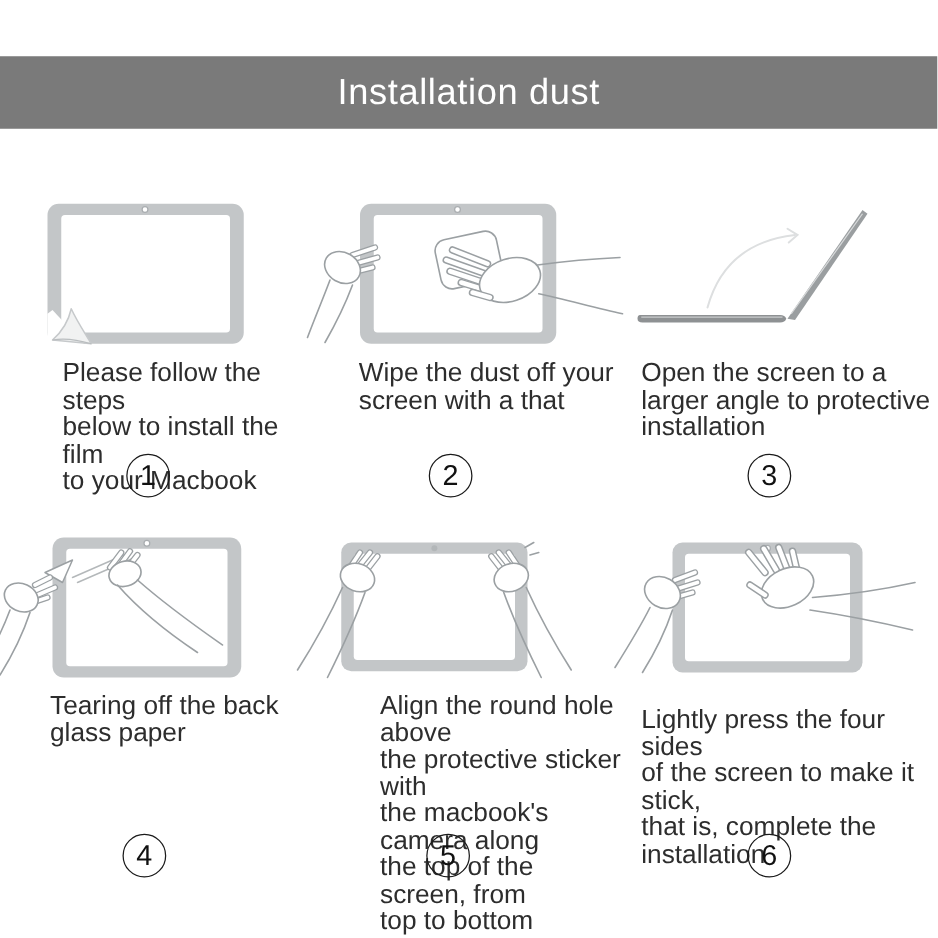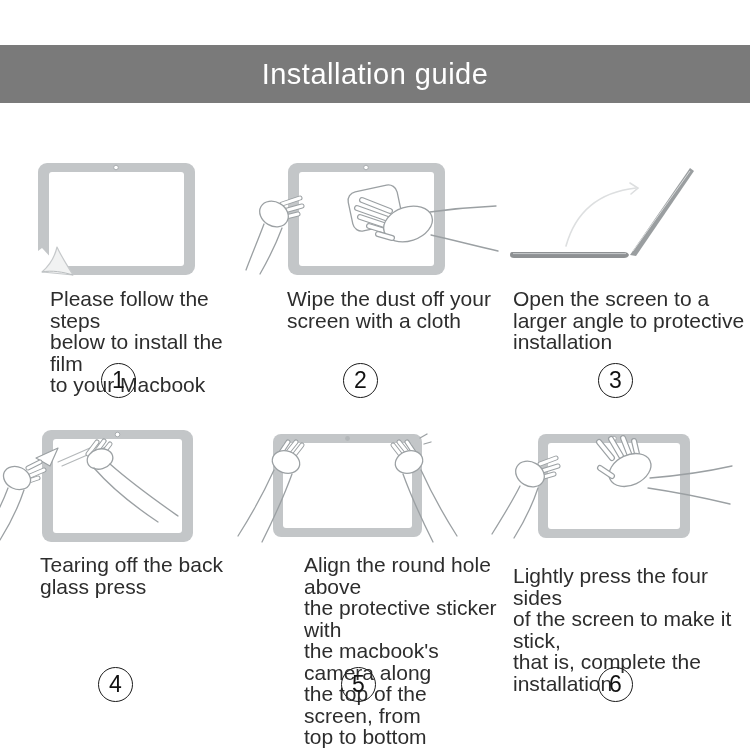--- a/index.html
+++ b/index.html
@@ -25,21 +25,21 @@
   .cam{fill:#ffffff;stroke:#a9adb0;stroke-width:1;}
   .faint{fill:none;stroke:#dddfe0;stroke-width:1.6;stroke-linecap:round;}
   .filmline{fill:none;stroke:#b4b8ba;stroke-width:1.2;stroke-linecap:round;}
 </style>
 </head>
 <body>
 
 <div class="page">
 
   <div class="header">
-    <div class="title">Installation guide</div>
+    <div class="title">Installation dust</div>
   </div>
 
   <section class="step" style="left:0;top:148px;width:250px;height:272px;">
     <svg class="art" width="250" height="140" viewBox="0 0 250 140">
       <rect class="frame" x="38" y="15" width="157" height="112" rx="9"></rect>
       <rect class="screen" x="49" y="24" width="135" height="94" rx="3"></rect>
       <circle class="cam" cx="116" cy="19.5" r="2.3"></circle>
       <path d="M38,103 L38,128 L68,128 L42,100 Z" fill="#ffffff"></path>
       <path d="M57,99 C55,108 50,117 42,124 L73,127 C67,117 61,108 57,99 Z" fill="#f1f2f2" stroke="#c6c9cb" stroke-width="1.2" stroke-linejoin="round"></path>
       <path d="M42,124 C52,122 63,124 73,127" fill="none" stroke="#b9bdbf" stroke-width="1"></path>
@@ -77,21 +77,21 @@
         <line class="s-o" x1="34" y1="63" x2="52" y2="58"></line>
           <line class="s-i" x1="34" y1="63" x2="52" y2="58"></line>
         <line class="s-o" x1="32" y1="70" x2="48" y2="66"></line>
           <line class="s-i" x1="32" y1="70" x2="48" y2="66"></line>
         <ellipse class="palm" cx="24" cy="66" rx="15" ry="12" transform="rotate(30 24 66)"></ellipse>
         <path class="ln" d="M14,76 C8,92 2,106 -4,122"></path>
         <path class="ln" d="M32,80 C26,96 18,112 10,126"></path>
       </g>
     </svg>
     <div class="caption" style="left:37px;top:140px;">Wipe the dust off your
-screen with a cloth</div>
+screen with a that</div>
     <div class="badge" style="left:93px;top:215px;">2</div>
   </section>
 
   <section class="step" style="left:500px;top:148px;width:250px;height:272px;">
     <svg class="art" width="250" height="140" viewBox="0 0 250 140">
       <path class="faint" d="M66,98 C76,62 100,44 136,40"></path>
       <path class="faint" d="M130,35 L138,40 L131,46"></path>
       <path d="M12,104 L124,104 Q128,104 129,107 Q128,110 124,110 L14,110 Q10,110 10,107 Q10,104 12,104 Z" fill="#8e9193"></path>
       <line x1="13" y1="105.6" x2="126" y2="105.6" stroke="#c9cccd" stroke-width="1"></line>
       <path d="M130,107 L190,20 L194,23 L136,108 Z" fill="#9a9ea0"></path>
@@ -128,21 +128,21 @@
         <line class="s-o" x1="30" y1="48" x2="44" y2="42"></line>
           <line class="s-i" x1="30" y1="48" x2="44" y2="42"></line>
         <line class="s-o" x1="26" y1="54" x2="38" y2="50"></line>
           <line class="s-i" x1="26" y1="54" x2="38" y2="50"></line>
         <ellipse class="palm" cx="17" cy="50" rx="14" ry="11" transform="rotate(25 17 50)"></ellipse>
         <path class="ln" d="M8,60 C2,76 -6,92 -16,108"></path>
         <path class="ln" d="M24,62 C18,80 10,96 0,112"></path>
       </g>
     </svg>
     <div class="caption" style="left:40px;top:126px;">Tearing off the back
-glass press</div>
+glass paper</div>
     <div class="badge" style="left:98px;top:239px;">4</div>
   </section>
 
   <section class="step" style="left:250px;top:428px;width:250px;height:290px;">
     <svg class="art" width="250" height="125" viewBox="0 0 250 125">
       <rect class="frame" x="23" y="6" width="149" height="103" rx="8"></rect>
       <rect class="screen" x="33" y="15" width="129" height="85" rx="3"></rect>
       <circle cx="97.5" cy="10.5" r="2.4" fill="#b3b7b9"></circle>
       <g>
         <line class="s-o" x1="30" y1="26" x2="38" y2="14"></line>

